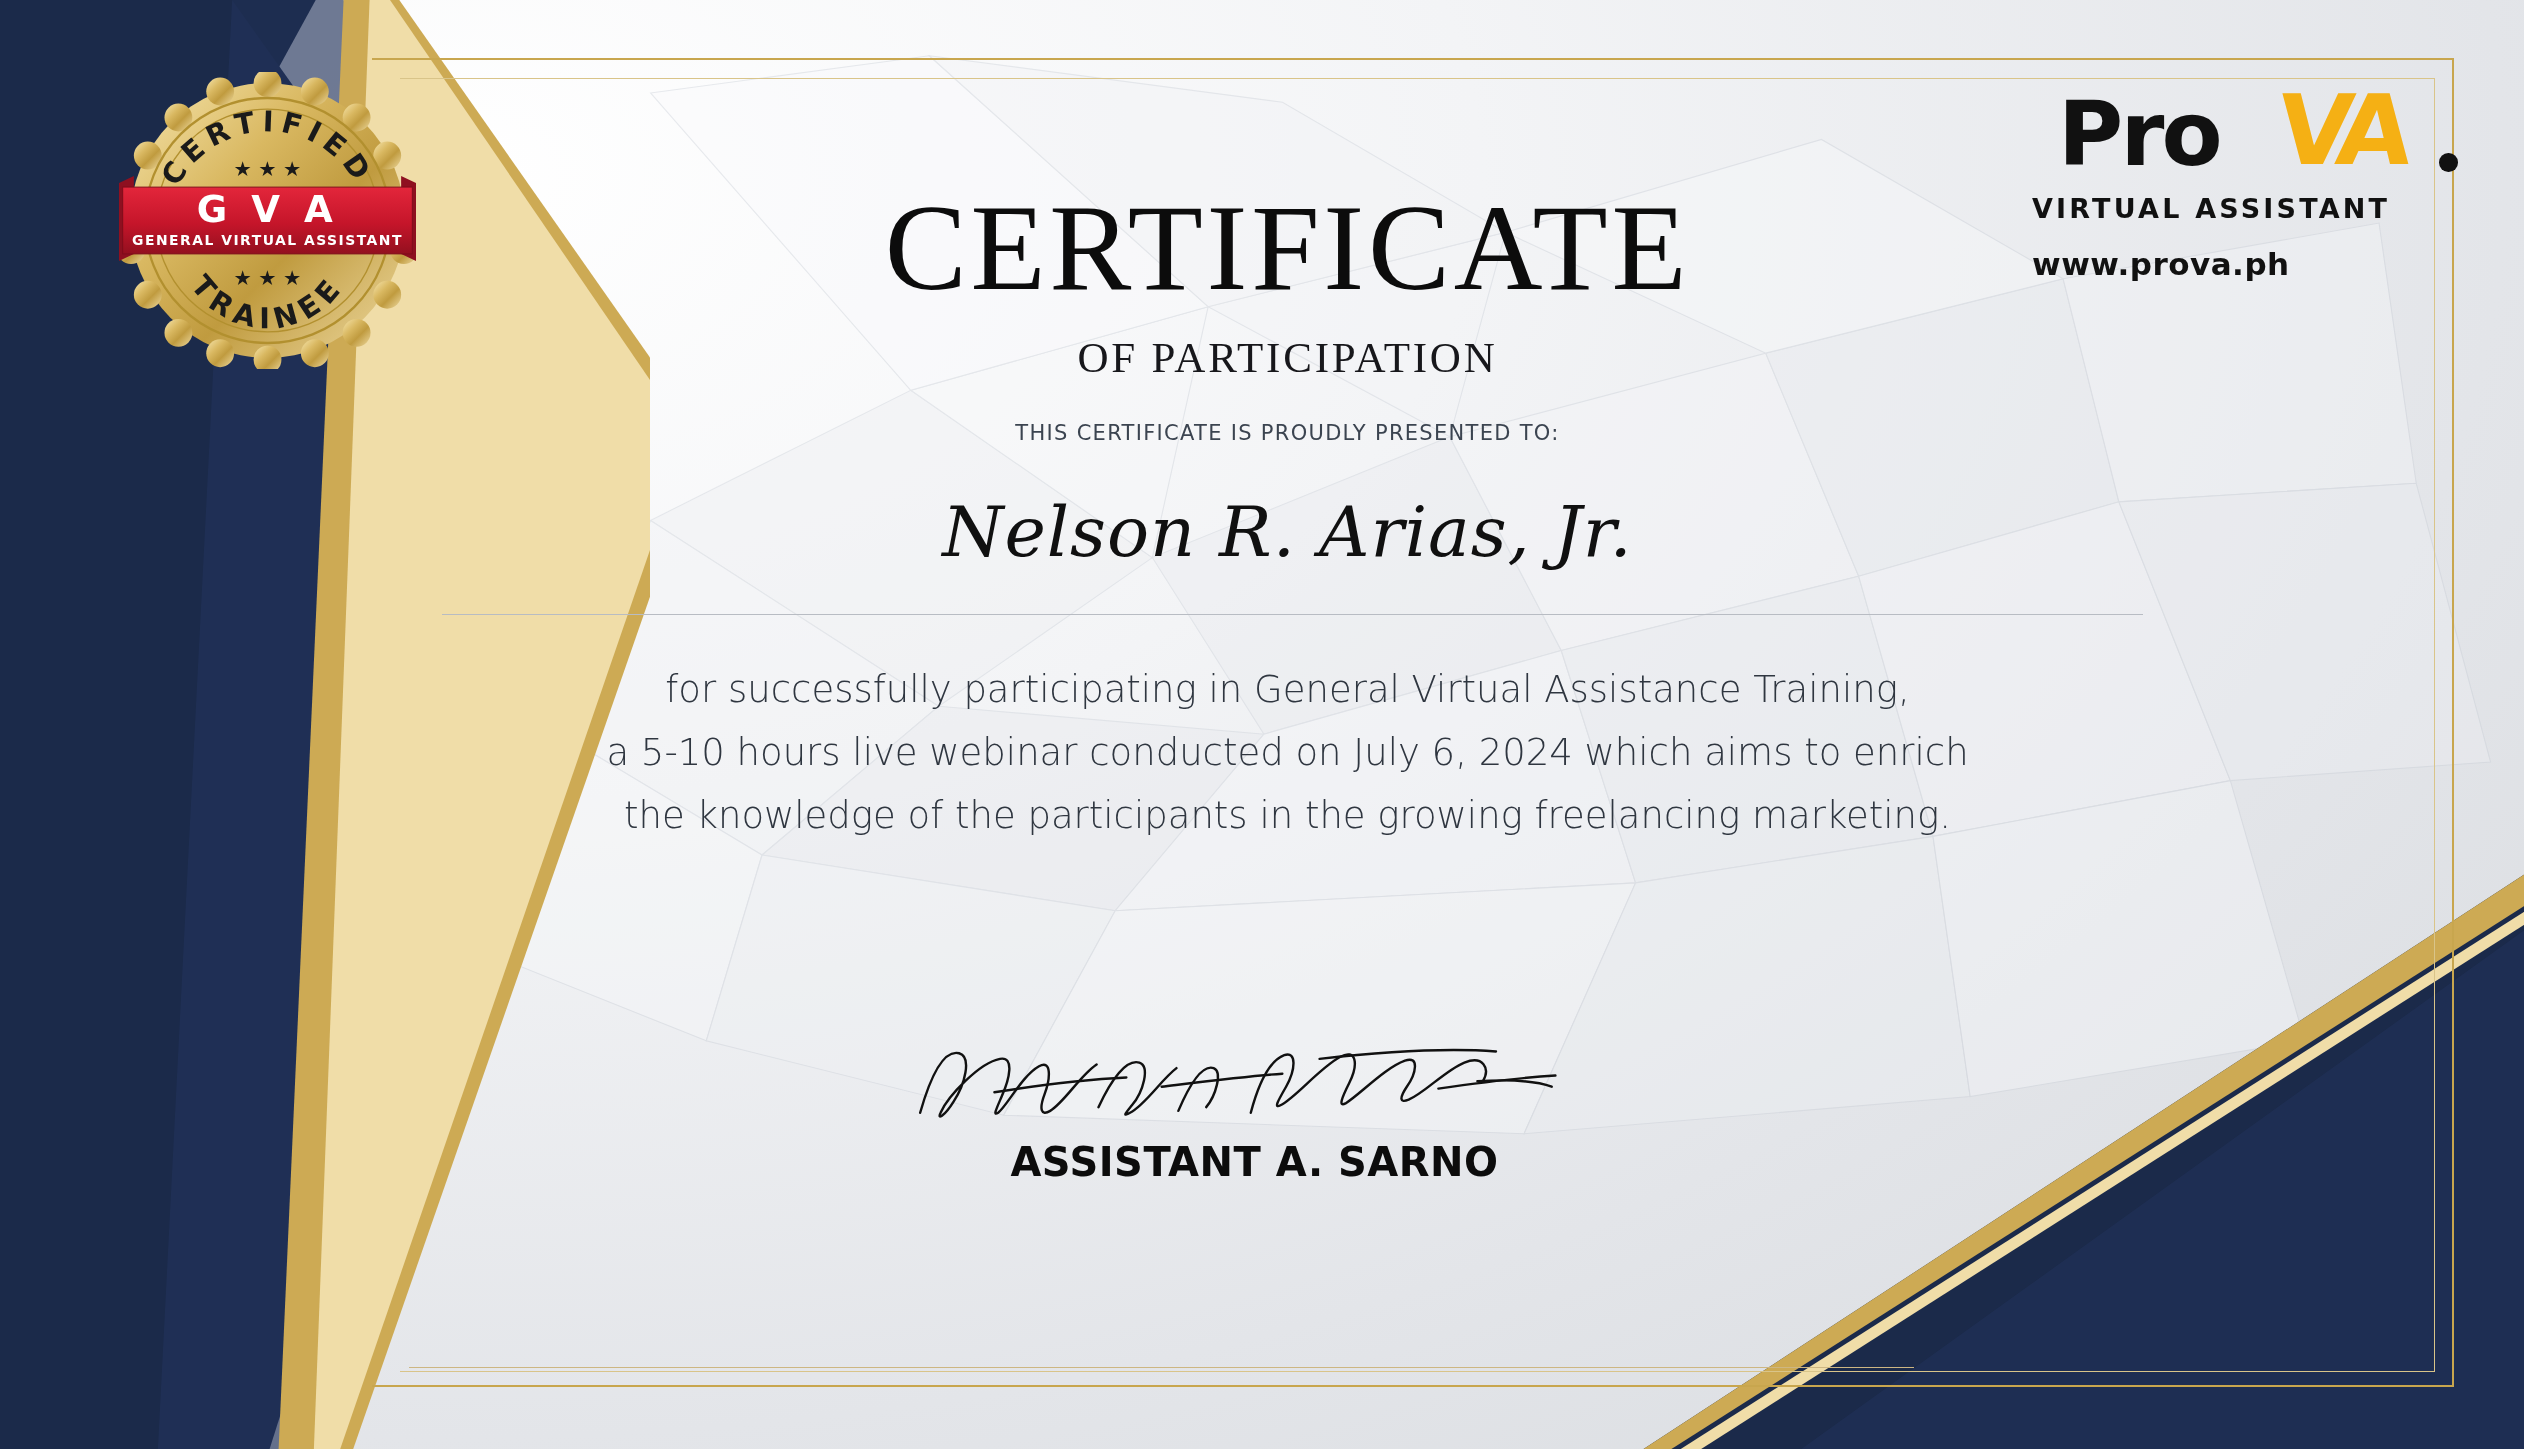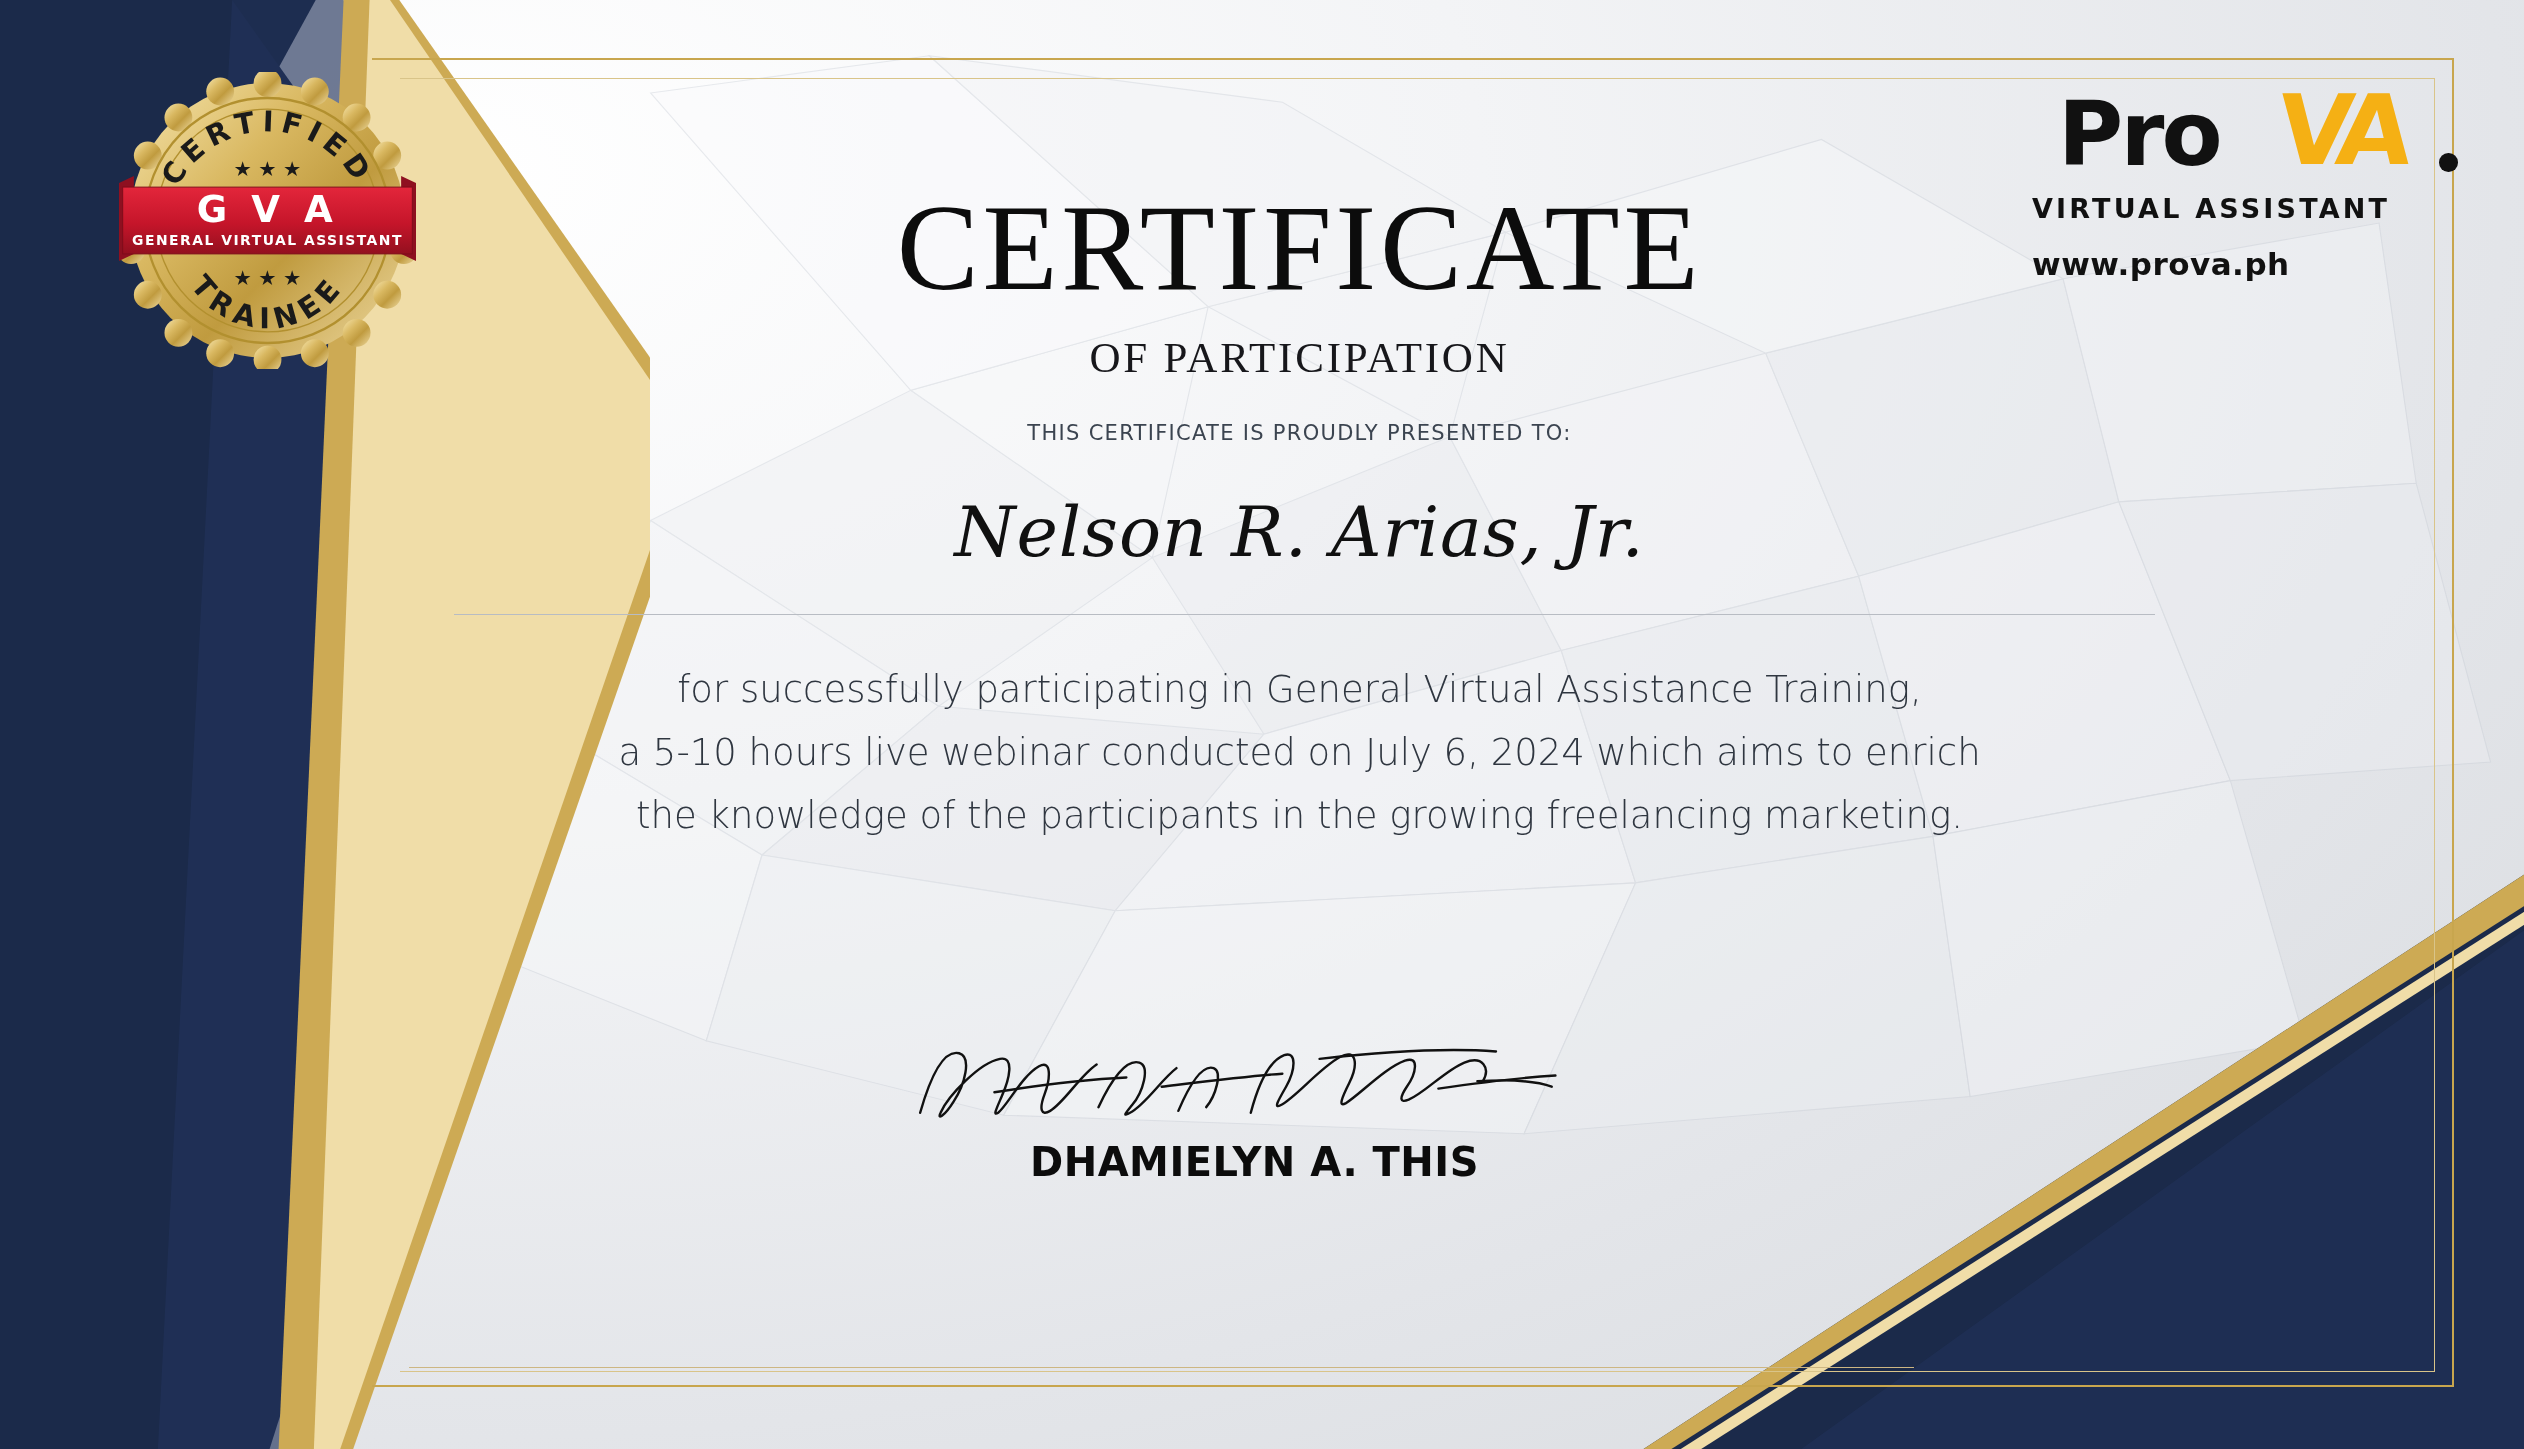--- a/index.html
+++ b/index.html
@@ -116,21 +116,21 @@
     font-family: "DejaVu Sans", sans-serif;
     font-weight: bold;
     font-size: 31px;
     letter-spacing: 0.5px;
     color: #111111;
   }
 
   
   .content {
     position: absolute;
-    left: 454px; top: 186px;
+    left: 442px; top: 186px;
     width: 1691px;
     text-align: center;
   }
   .title {
     font-family: "Liberation Serif", serif;
     font-size: 123px;
     line-height: 123px;
     letter-spacing: 3.7px;
     color: #0c0c0c;
   }
@@ -361,17 +361,17 @@
           <path d="M396,92 C404,62 416,36 432,30 C446,25 444,46 434,64 C426,78 420,88 428,84
                    C444,76 470,44 492,32 C510,22 512,40 502,60 C494,76 490,86 498,82
                    C514,72 540,44 562,36 C578,30 574,50 564,64 C556,76 556,82 566,78
                    C584,70 606,46 626,38 C646,30 654,44 646,58"></path>
           <path d="M470,34 C540,26 606,22 660,26"></path>
           <path d="M598,66 C640,60 690,54 724,52"></path>
           <path d="M640,58 C676,56 704,58 720,64"></path>
         </g>
       </svg>
     </div>
-    <div class="sign-name">DHAMIELYN A. THIS</div>
+    <div class="sign-name">ASSISTANT A. SARNO</div>
   </div>
 
 </div>
 
 
 </body></html>

